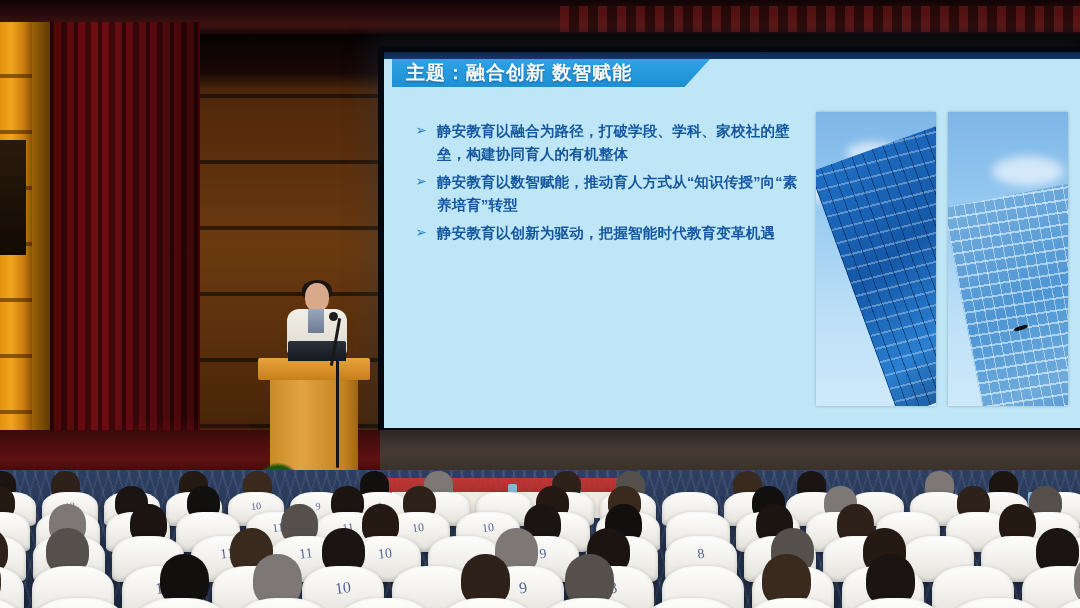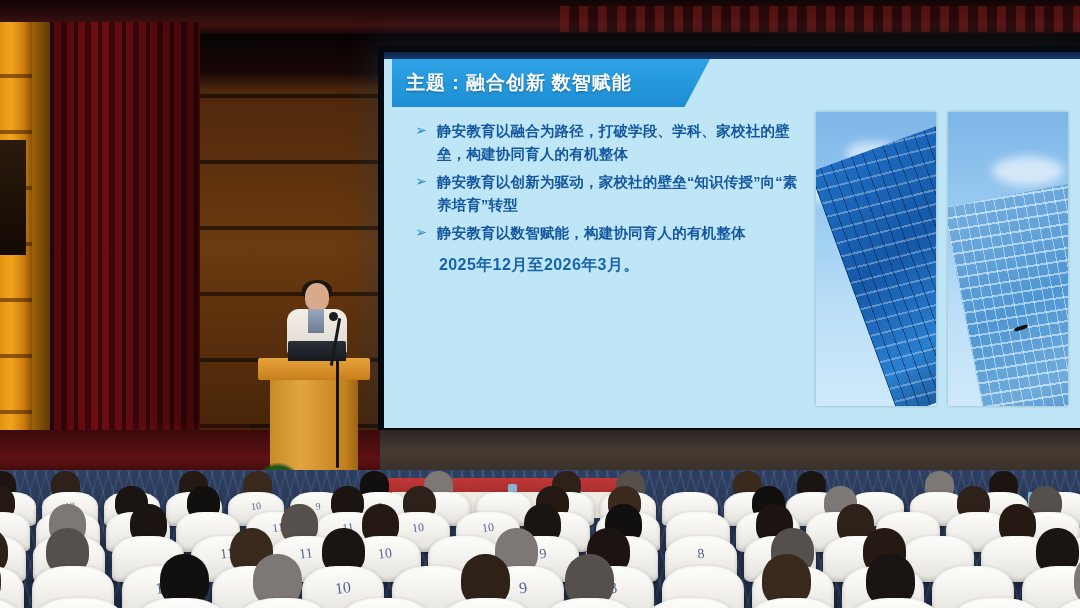--- a/index.html
+++ b/index.html
@@ -84,24 +84,24 @@
     position:absolute; left:384px; top:52px; width:696px; height:376px;
     background:#bfe6f7;
     overflow:hidden;
   }
   .slide-topband{
     position:absolute; left:0; top:0; width:100%; height:7px;
     background:linear-gradient(180deg,#0d2246,#15386b);
   }
   
   .title-bar{
-    position:absolute; left:8px; top:7px; width:318px; height:48px;
+    position:absolute; left:8px; top:7px; width:318px; height:28px;
     background:linear-gradient(180deg,#2ea3e6 0%,#1d8ed3 100%);
     clip-path:polygon(0 0, 100% 0, 92% 100%, 0 100%);
-    display:flex; align-items:center;font-family:Liberation Serif, serif;
+    display:flex; align-items:center;
   }
   .title-bar span{
     color:#ffffff; font-size:19px; font-weight:bold; letter-spacing:1px;
     padding-left:14px; text-shadow:0 1px 2px rgba(0,40,80,.45);
   }
   .slide-body{
     position:absolute; left:0; top:44px; width:100%; height:332px;
   }
   .text-col{
     position:absolute; left:28px; top:24px; width:400px;
@@ -295,30 +295,29 @@
       <div class="text-col">
 
 
         <div class="bullet-row">
           <div class="arrow">➢</div>
           <div class="bullet-text">静安教育以融合为路径，打破学段、学科、家校社的壁垒，构建协同育人的有机整体</div>
         </div>
 
         <div class="bullet-row">
           <div class="arrow">➢</div>
-          <div class="bullet-text">静安教育以创新为驱动，家校社的壁垒“知识传授”向“素养培育”转型</div>
+          <div class="bullet-text">静安教育以数智赋能，推动育人方式从“知识传授”向“素养培育”转型</div>
         </div>
 
         <div class="bullet-row">
           <div class="arrow">➢</div>
-          <div class="bullet-text">静安教育以数智赋能，构建协同育人的有机整体</div>
+          <div class="bullet-text">静安教育以创新为驱动，把握智能时代教育变革机遇</div>
         </div>
 
 
-        <div class="time-note">2025年12月至2026年3月。</div>
       </div>
 
       <div class="photos">
         <div class="photo">
           <div class="sky"></div>
           <div class="cloud" style="left:-16px;top:62px;"></div>
           <div class="cloud" style="left:30px;top:30px;width:54px;height:22px;"></div>
           <div class="tower-a"></div>
         </div>
         <div class="photo">

